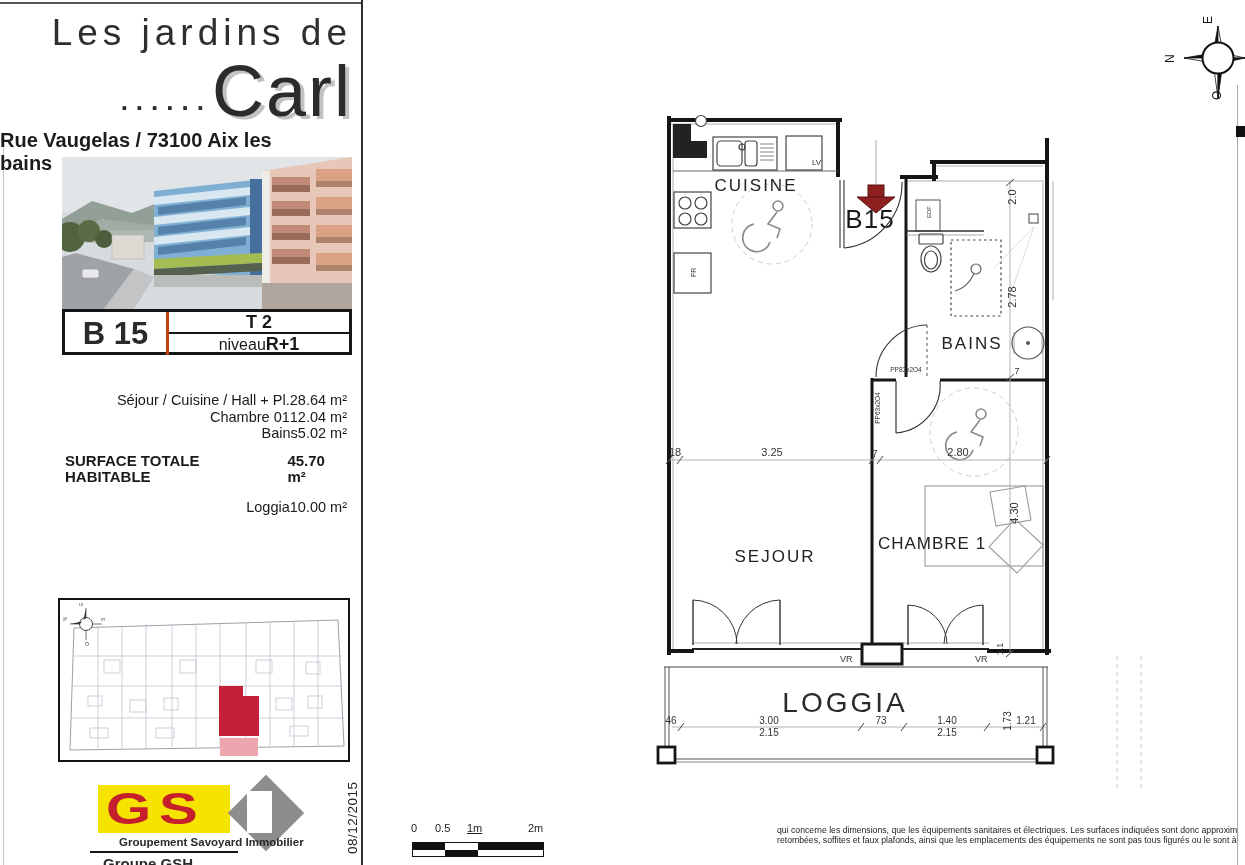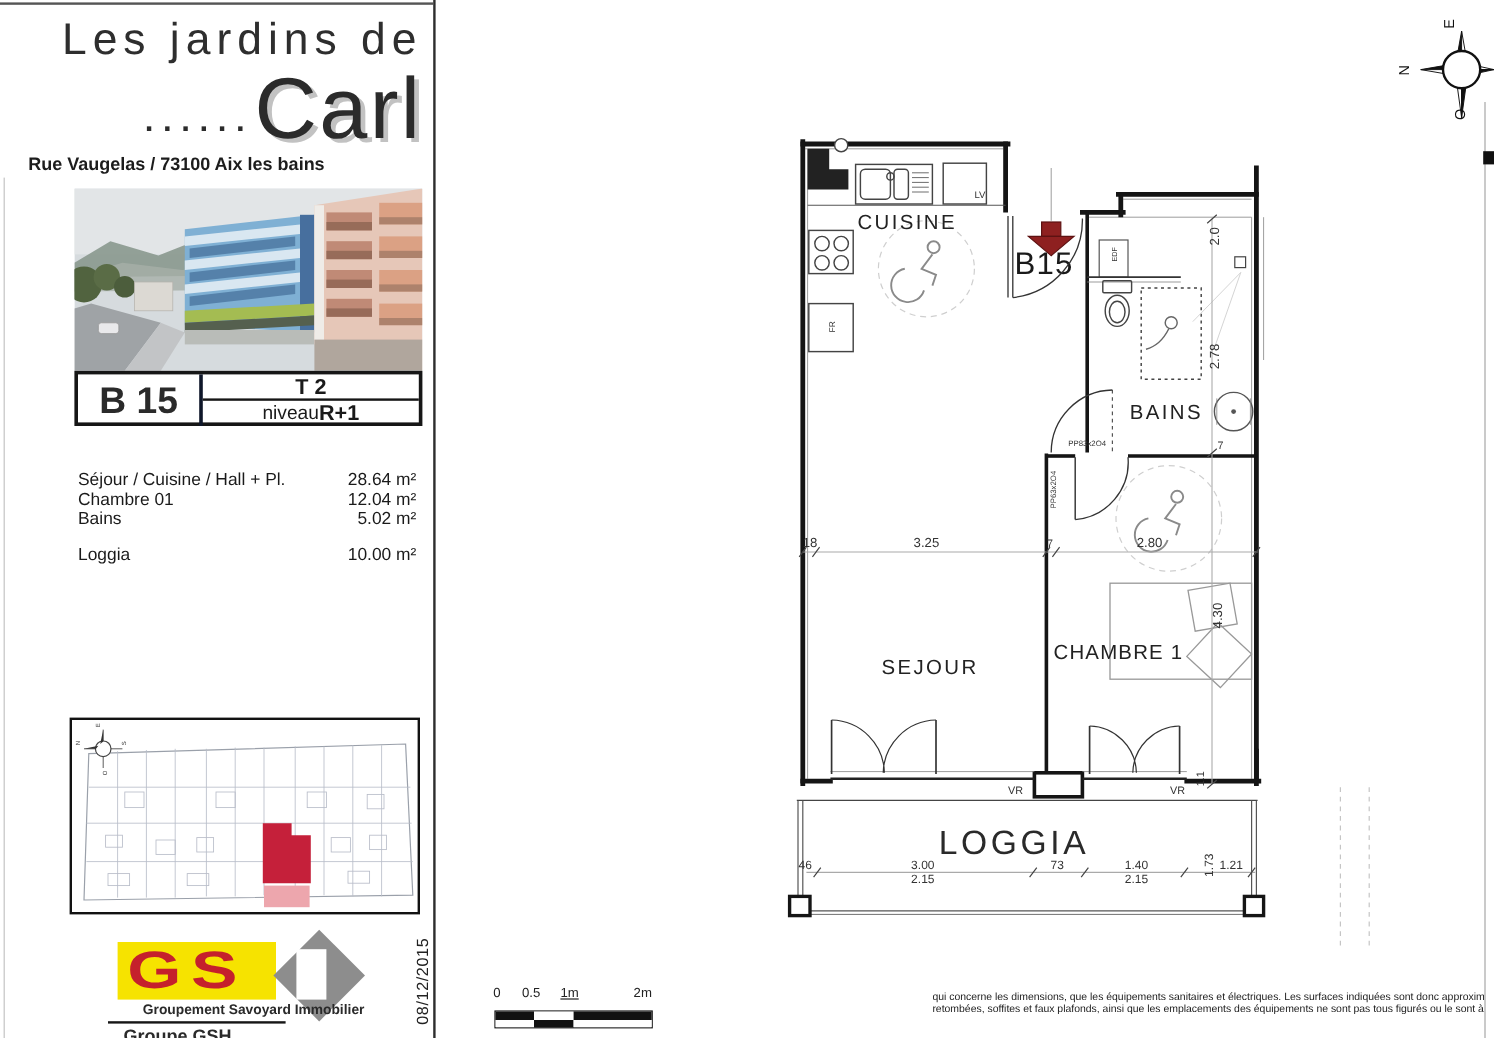--- a/index.html
+++ b/index.html
@@ -5,30 +5,30 @@
   html,body{margin:0;padding:0;}
   body{width:1245px;height:865px;position:relative;background:#fff;overflow:hidden;
        font-family:"Liberation Sans",sans-serif;color:#1a1a1a;}
   .abs{position:absolute;}
   svg{font-family:"Liberation Sans",sans-serif;}
   .title1{left:0;top:12px;width:352px;text-align:right;font-size:37px;font-weight:200;
           letter-spacing:5px;color:#2e2e2e;}
   .title2{left:0;top:50px;width:352px;text-align:right;color:#2b2b2b;white-space:nowrap;}
   .dots{font-size:26px;font-weight:bold;letter-spacing:8px;vertical-align:6px;}
   .carl{font-size:72px;font-weight:200;letter-spacing:2px;text-shadow:4px 3px 0 #c2c2c2;}
-  .address{left:0;top:129px;width:294px;text-align:center;font-size:15px;font-weight:bold;color:#1c1c1c;}
+  .address{left:0;top:129px;width:294px;text-align:left;font-size:20px;font-weight:bold;color:#1c1c1c;}
   .unit-table{left:62px;top:309px;width:290px;height:46px;border:3px solid #161616;
               display:grid;grid-template-columns:104px 1fr;grid-template-rows:22px 21px;box-sizing:border-box;}
   .cell{display:flex;align-items:center;justify-content:center;}
-  .cell-b15{grid-row:1/3;border-right:3px solid #0f172a;font-size:31px;font-weight:bold;color:#2a2a2a;}
+  .cell-b15{grid-row:1/3;border-right:3px solid #c2410c;font-size:31px;font-weight:bold;color:#2a2a2a;}
   .cell-t2{border-bottom:2.5px solid #161616;font-size:18px;font-weight:bold;}
   .cell-niv{font-size:16px;}
   .cell-niv b{font-size:18px;}
   .surfaces{left:65px;top:392px;width:282px;font-size:14.5px;}
-  .srow{display:flex;justify-content:space-between;line-height:16.5px;}
+  .srow{display:flex;justify-content:flex-end;line-height:16.5px;}
   .srow-total{font-weight:bold;font-size:15px;margin-top:11px;}
   .srow-loggia{margin-top:13px;}
   .siteplan{left:58px;top:598px;width:292px;height:164px;border:2.5px solid #121212;box-sizing:border-box;background:#fff;}
   .gsi-yellow{left:98px;top:785px;width:132px;height:48px;background:#f6e300;display:flex;align-items:center;}
   .gsi-gs{font-size:44px;font-weight:bold;color:#c5202c;letter-spacing:6px;margin-left:8px;
           transform:scaleX(1.32);transform-origin:left center;}
   .gsi-diamond{left:239px;top:786px;width:54px;height:54px;background:#8d8d8d;transform:rotate(45deg);}
   .gsi-white{left:247px;top:791px;width:25px;height:42px;background:#fff;}
   .gsi-caption{left:103px;top:836px;font-size:11.5px;font-weight:bold;color:#2a2a2a;margin-left:16px;}
   .gsi-underline{left:90px;top:851px;width:148px;height:2px;background:#161616;}
@@ -134,20 +134,24 @@
       <span>28.64 m²</span>
     </div>
   <div class="srow">
       <span>Chambre 01</span>
       <span>12.04 m²</span>
     </div>
   <div class="srow">
       <span>Bains</span>
       <span>5.02 m²</span>
     </div>
+  <div class="srow srow-total">
+      <span>SURFACE TOTALE HABITABLE</span>
+      <span>45.70 m²</span>
+    </div>
   <div class="srow srow-loggia">
       <span>Loggia</span>
       <span>10.00 m²</span>
     </div>
 </div>
 
 <div class="siteplan abs">
 <svg width="287" height="159" viewBox="0 0 287 159">
   <polygon points="14,28 278,20 284,146 10,150" fill="none" stroke="#9aa0aa" stroke-width="1"></polygon>
   <g stroke="#b8bcc8" stroke-width="0.7" fill="none">

